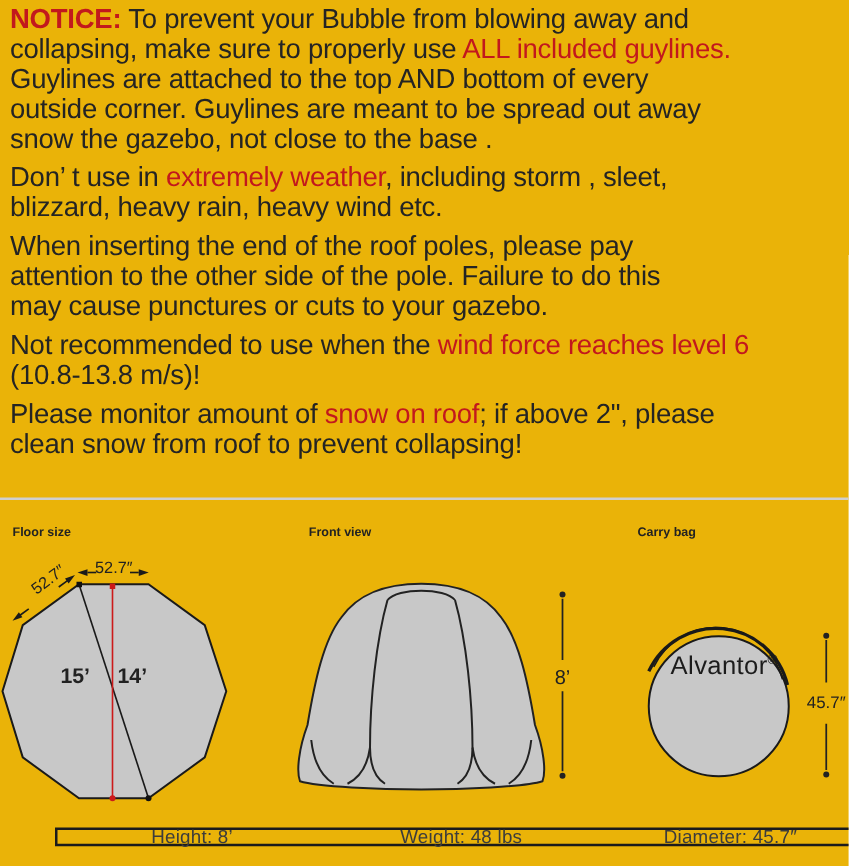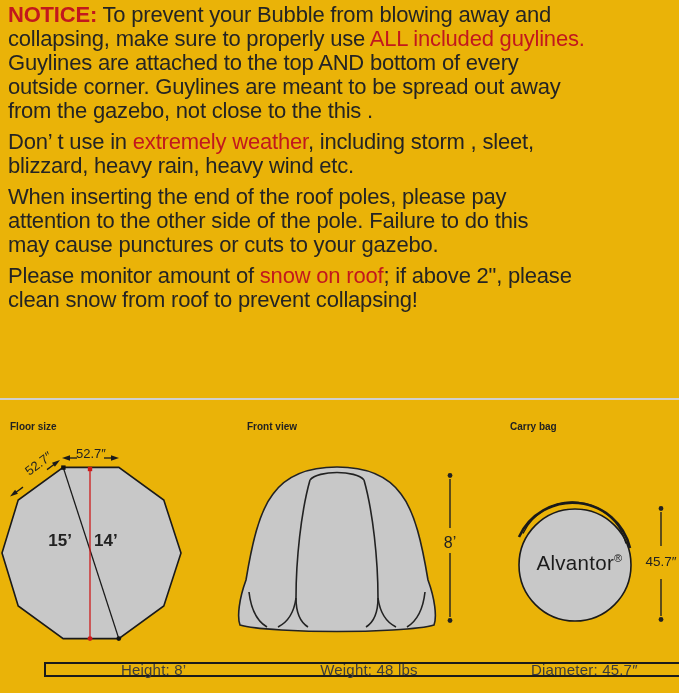--- a/index.html
+++ b/index.html
@@ -40,29 +40,31 @@
 </head>
 <body>
 
 <div class="page">
 
   <div class="notice">
     <p><span class="red bold">NOTICE:</span><span> To prevent your Bubble from blowing away and</span><br>
       <span>collapsing, make sure to properly use </span><span class="red">ALL included guylines.</span><br>
       <span>Guylines are attached to the top AND bottom of every</span><br>
       <span>outside corner. Guylines are meant to be spread out away</span><br>
-      <span>from the gazebo, not close to the this .</span></p>
+      <span>snow the gazebo, not close to the base .</span></p>
 
     <p><span>Don’ t use in </span><span class="red">extremely weather</span><span>, including storm , sleet,</span><br>
       <span>blizzard, heavy rain, heavy wind etc.</span></p>
 
     <p><span>When inserting the end of the roof poles, please pay</span><br>
       <span>attention to the other side of the pole. Failure to do this</span><br>
       <span>may cause punctures or cuts to your gazebo.</span></p>
 
+    <p><span>Not recommended to use when the </span><span class="red">wind force reaches level 6</span><br>
+      <span>(10.8-13.8 m/s)!</span></p>
 
     <p><span>Please monitor amount of </span><span class="red">snow on roof</span><span>; if above 2", please</span><br>
       <span>clean snow from roof to prevent collapsing!</span></p>
   </div>
 
   <div class="divider"></div>
 
   <div class="fig-title" style="left:10px;">Floor size</div>
   <div class="fig-title" style="left:247px;">Front view</div>
   <div class="fig-title" style="left:510px;">Carry bag</div>
@@ -129,21 +131,21 @@
     </g>
   </svg>
 
   <div class="lbl dim c" style="left:76px;top:446px;width:30px;">52.7″</div>
   <div class="lbl dim dim-rot" style="left:16px;top:456px;width:45px;">52.7″</div>
   <div class="lbl measure-big r" style="left:44px;top:531px;width:28px;">15’</div>
   <div class="lbl measure-big red" style="left:94px;top:531px;width:28px;">14’</div>
 
   <div class="lbl c" style="left:440px;top:534px;width:20px;font-size:16px;">8’</div>
 
-  <div class="lbl brand c" style="left:520px;top:551px;width:119px;"><span>Alvantor</span><sup>®</sup></div>
+  <div class="lbl brand c" style="left:520px;top:521px;width:119px;"><span>Alvantor</span><sup>®</sup></div>
   <div class="lbl c" style="left:634px;top:554px;width:54px;font-size:13.5px;">45.7″</div>
 
   <div class="spec-table">
     <div class="cell">Height: 8’</div>
     <div class="cell">Weight: 48 lbs</div>
     <div class="cell">Diameter: 45.7″</div>
   </div>
 
 </div>
 

